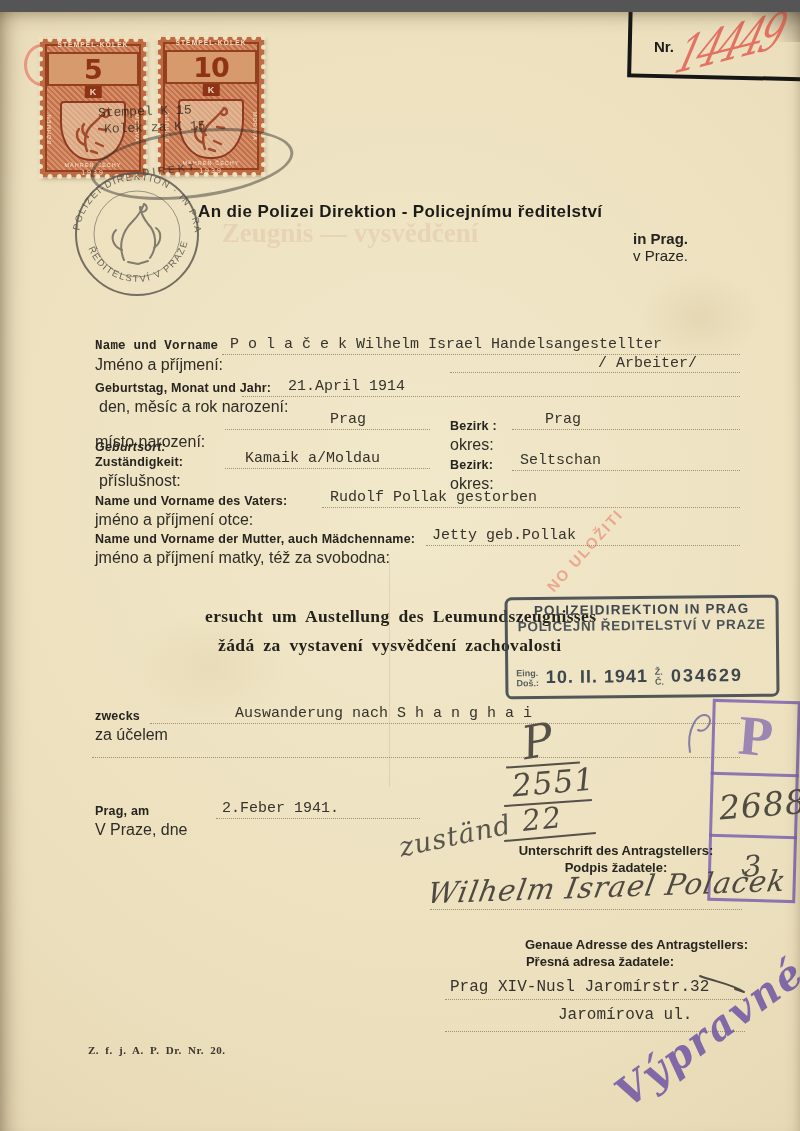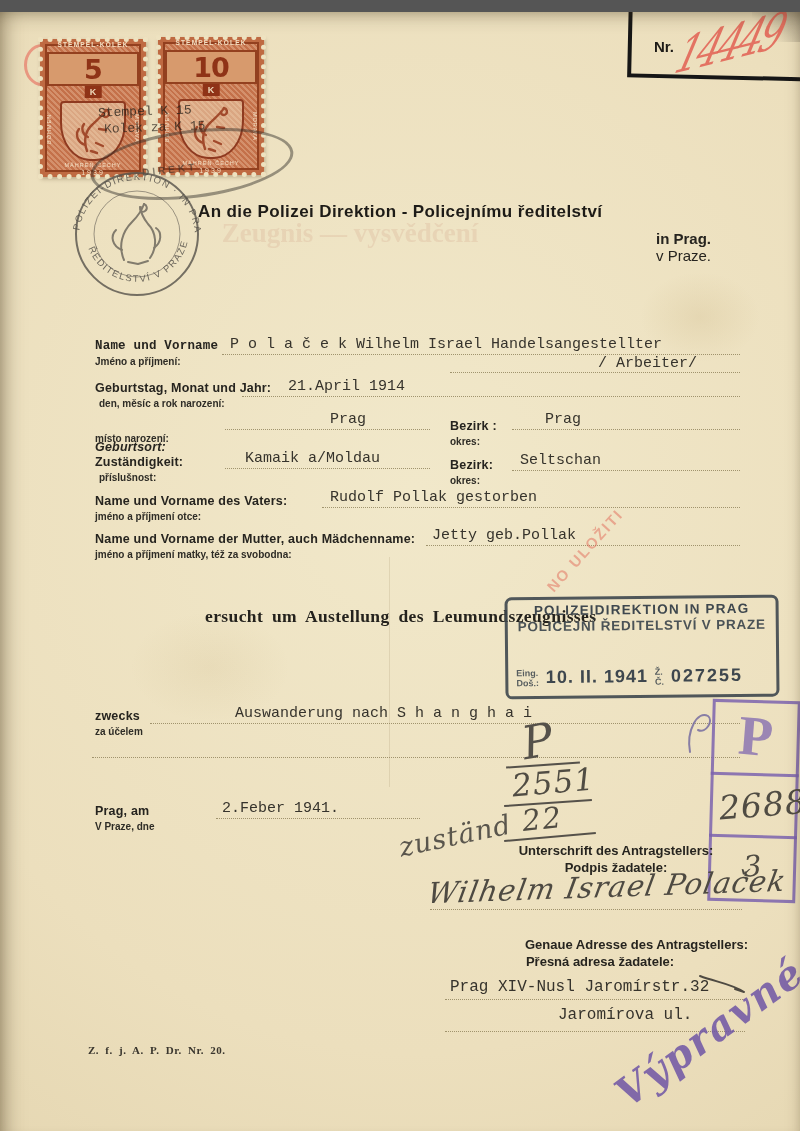--- a/index.html
+++ b/index.html
@@ -4,21 +4,21 @@
 <style>
   html,body{margin:0;padding:0;background:#555;}
   .page{position:relative;width:800px;height:1131px;overflow:hidden;margin:12px auto;
     background:radial-gradient(ellipse 130% 100% at 52% 42%, #f1e8ca 0%, #ecdfbd 50%, #e3d4ae 80%, #d5c496 100%);
     font-family:"Liberation Sans", sans-serif;color:#26241f;}
   .page::after{content:"";position:absolute;inset:0;pointer-events:none;
     box-shadow:inset 16px 0 22px -14px rgba(70,55,30,.55), inset -10px 0 18px -14px rgba(70,55,30,.35),
                inset 0 14px 20px -14px rgba(70,55,30,.45), inset 0 -12px 18px -14px rgba(70,55,30,.3);}
   .a{position:absolute;}
   .lblde{font-weight:bold;font-size:12.5px;letter-spacing:.2px;color:#26241f;white-space:nowrap;}
-  .lblcs{font-weight:bold;font-size:10px;color:#2e2c26;white-space:nowrap;}
+  .lblcs{font-weight:normal;font-size:16px;color:#2e2c26;white-space:nowrap;}
   .typed{font-family:"Liberation Mono","DejaVu Sans Mono",monospace;font-size:15px;color:#36332c;white-space:nowrap;}
   .dot{border-bottom:1.5px dotted #93865f;height:0;opacity:.85;}
   .hw{font-family:"DejaVu Serif",serif;font-style:italic;color:#504c43;white-space:nowrap;}
   .sig{font-family:"DejaVu Serif",serif;font-style:italic;}
   .serifb{font-family:"Liberation Serif",serif;font-weight:bold;}
   
   .stamp{width:106px;height:138px;background:#bf6a42;outline:5px dotted #eee2c0;outline-offset:-3px;
      box-shadow:1px 2px 4px rgba(90,60,30,.35);}
   .stamp .in{position:absolute;inset:5px;border:2px solid #93401f;
      background:repeating-linear-gradient(45deg, rgba(255,225,195,.28) 0 2px, rgba(0,0,0,0) 2px 4px), #c4714a;}
@@ -138,21 +138,21 @@
       <textPath href="#arcTop" startOffset="4%">POLIZEI-DIREKTION · IN PRAG.</textPath>
     </text>
     <text font-family="Liberation Sans, sans-serif" font-size="9.5" letter-spacing="1.5" fill="#55514a" opacity=".85">
       <textPath href="#arcBot" startOffset="6%">ŘEDITELSTVÍ V PRAZE.</textPath>
     </text>
   </svg>
 
   <div class="a serifb" style="left:115px;top:206px;width:470px;text-align:center;font-size:27px;color:rgba(200,140,115,.18);filter:blur(.7px);transform:scaleY(1.05);">Zeugnis — vysvědčení</div>
 
   <div class="a" style="left:198px;top:190px;font-size:17px;font-weight:bold;letter-spacing:.4px;color:#1d1b17;white-space:nowrap;">An die Polizei Direktion - Policejnímu ředitelství</div>
-  <div class="a" style="left:519px;top:218px;width:192px;text-align:right;">
+  <div class="a" style="left:496px;top:218px;width:192px;text-align:right;">
     <div style="font-size:15px;font-weight:bold;">in Prag.</div>
     <div style="font-size:15px;font-weight:normal;">v Praze.</div>
   </div>
 
   <div class="a lblde" style="left:95px;top:327px;font-family:Liberation Mono, monospace;">Name und Vorname</div>
   <div class="a lblcs" style="left:95px;top:344px;">Jméno a příjmení:</div>
   <div class="a typed" style="left:230px;top:324px;">P o l a č e k Wilhelm Israel Handelsangestellter</div>
   <div class="a dot" style="left:222px;top:342px;width:518px;"></div>
   <div class="a typed" style="left:598px;top:343px;">/ Arbeiter/</div>
   <div class="a dot" style="left:450px;top:360px;width:290px;"></div>
@@ -186,35 +186,36 @@
   <div class="a dot" style="left:322px;top:495px;width:418px;"></div>
 
   <div class="a lblde" style="left:95px;top:520px;">Name und Vorname der Mutter, auch Mädchenname:</div>
   <div class="a lblcs" style="left:95px;top:537px;">jméno a příjmení matky, též za svobodna:</div>
   <div class="a typed" style="left:432px;top:515px;">Jetty geb.Pollak</div>
   <div class="a dot" style="left:426px;top:533px;width:314px;"></div>
 
   <div class="a" style="left:556px;top:566px;font-size:15px;font-weight:bold;letter-spacing:2px;color:rgba(225,90,75,.45);transform:rotate(-48deg);transform-origin:left bottom;white-space:nowrap;">NO ULOŽITI</div>
 
   <div class="a serifb" style="left:205px;top:594px;font-size:17.5px;letter-spacing:.4px;word-spacing:4px;color:#24221d;white-space:nowrap;">ersucht um Austellung des Leumundszeugnisses</div>
+  <div class="a serifb" style="left:218px;top:623px;font-size:17.5px;letter-spacing:.4px;word-spacing:4px;color:#24221d;white-space:nowrap;">žádá za vystavení vysvědčení zachovalosti</div>
 
   <div class="a boxstamp" style="left:505px;top:584px;">
     <div class="bs-l1">POLIZEIDIREKTION IN PRAG</div>
     <div class="bs-l2">POLICEJNÍ ŘEDITELSTVÍ V PRAZE</div>
     <div class="bs-row">
       <div class="bs-small">
         <span>Eing.</span>
         <span>Doš.:</span>
       </div>
       <div class="bs-date">10. II. 1941</div>
       <div class="bs-small">
         <span>Ž.</span>
         <span>Č.</span>
       </div>
-      <div class="bs-num">027255</div>
+      <div class="bs-num">034629</div>
     </div>
   </div>
 
   <div class="a lblde" style="left:95px;top:697px;">zwecks</div>
   <div class="a lblcs" style="left:95px;top:714px;">za účelem</div>
   <div class="a typed" style="left:235px;top:693px;">Auswanderung nach S h a n g h a i</div>
   <div class="a dot" style="left:150px;top:711px;width:590px;"></div>
   <div class="a dot" style="left:92px;top:745px;width:648px;"></div>
 
   <div class="a hw" style="left:522px;top:702px;font-size:46px;transform:rotate(-10deg);color:#55514a;">P</div>

